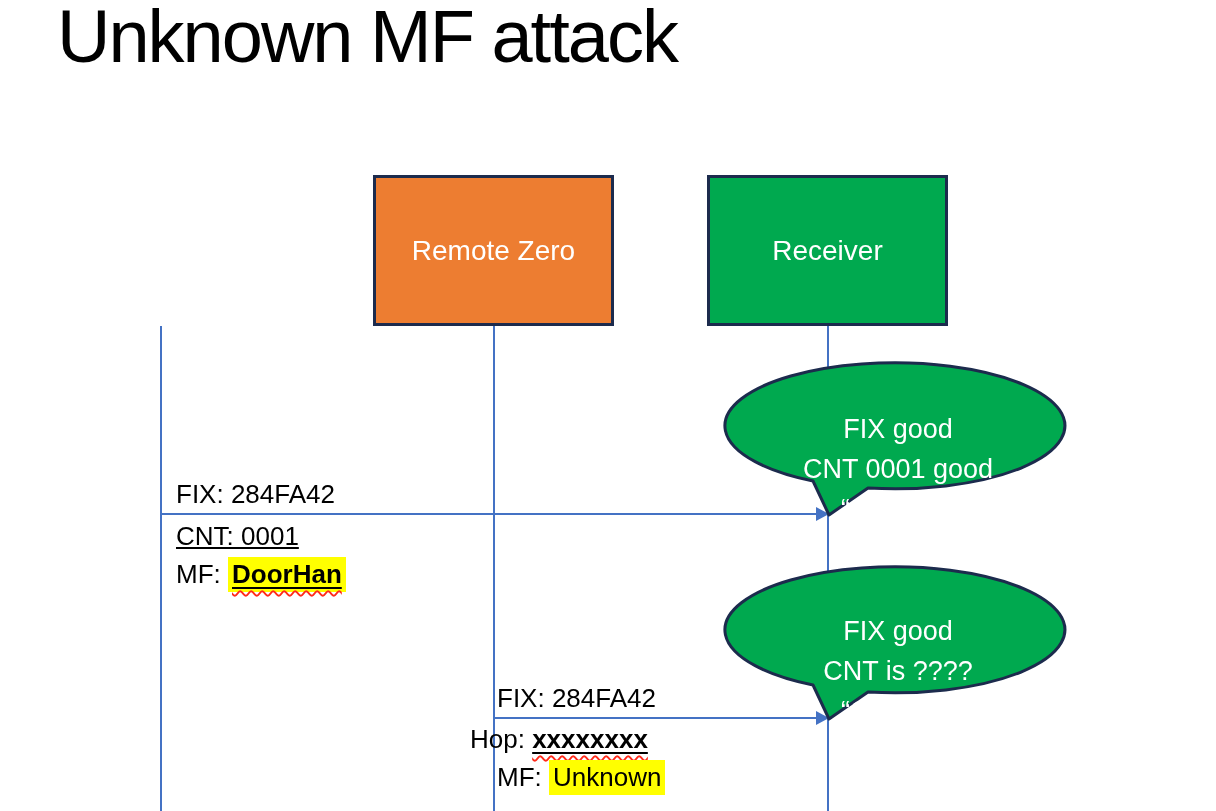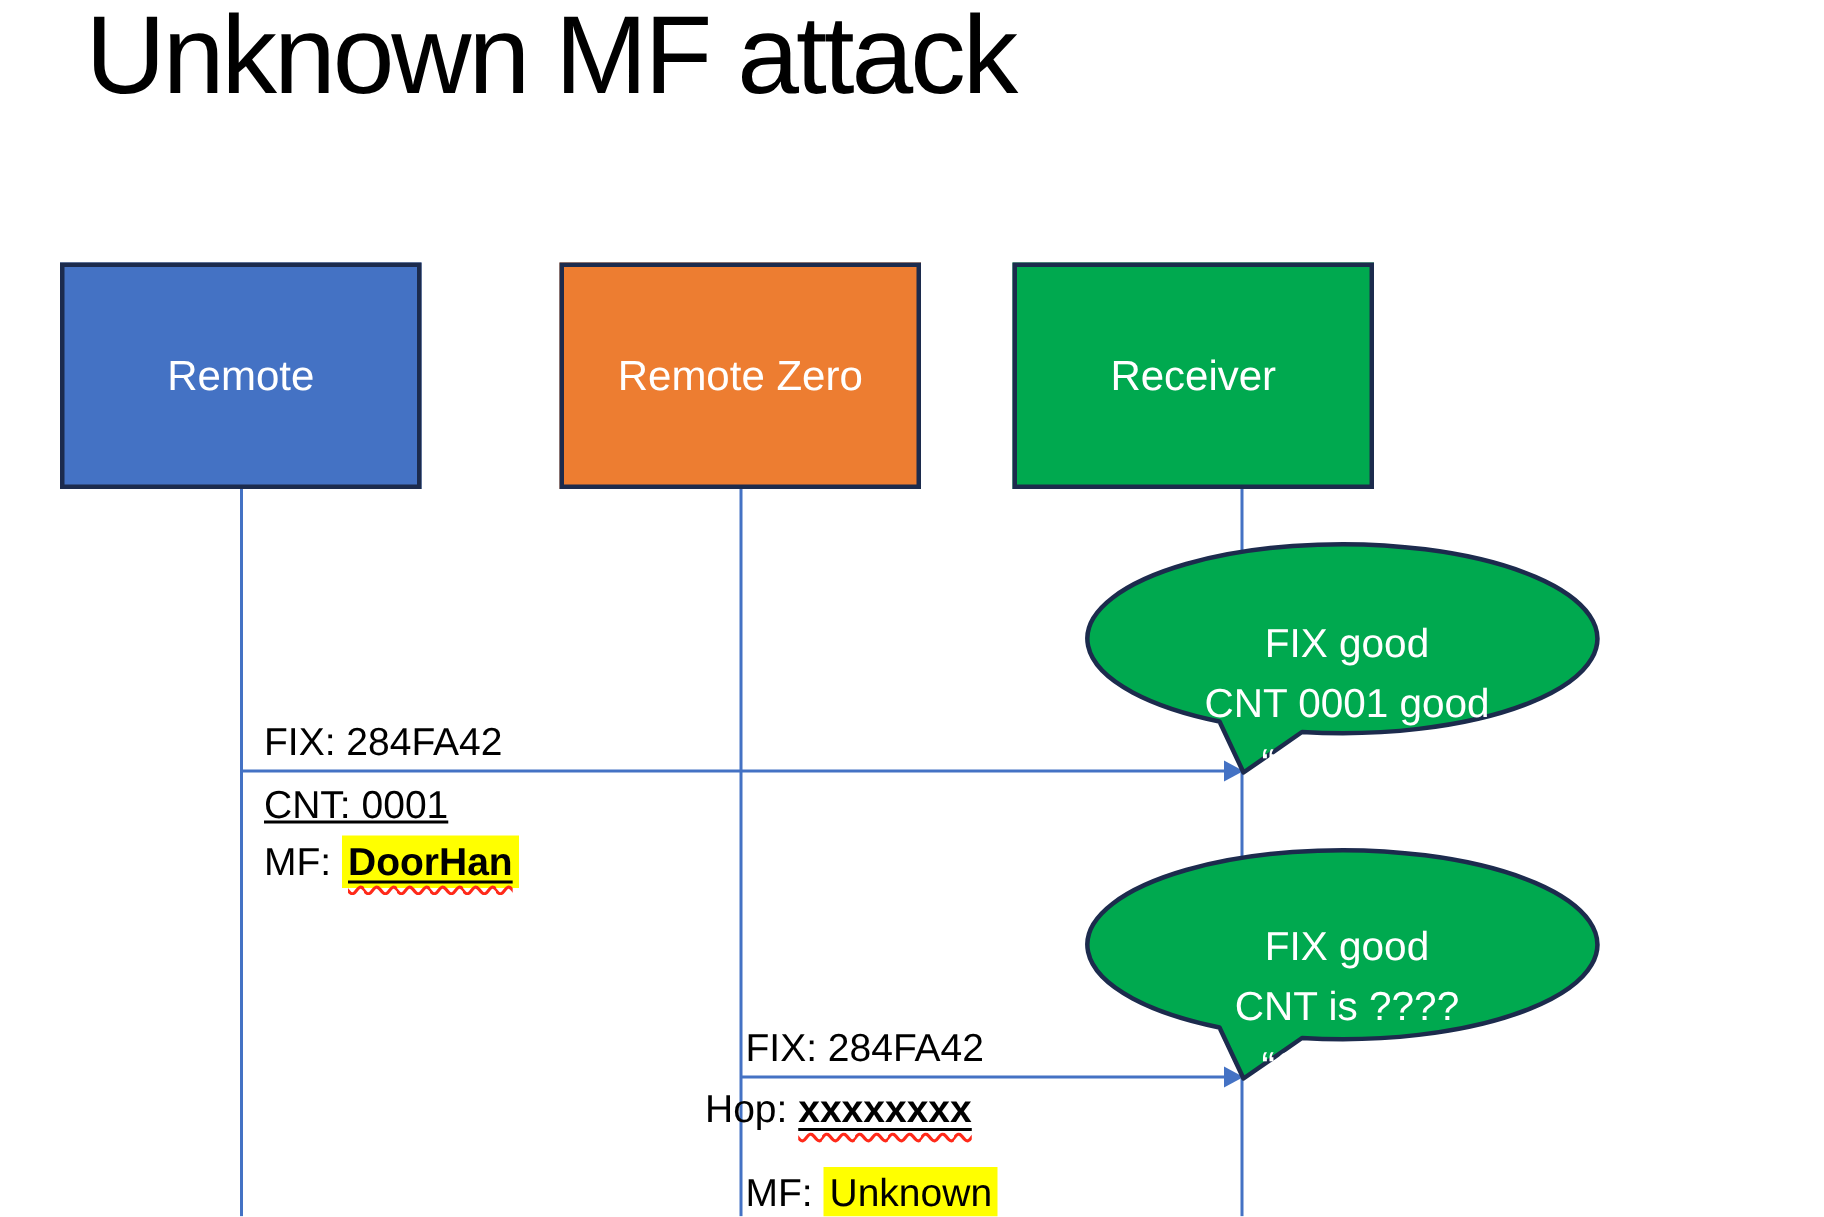--- a/index.html
+++ b/index.html
@@ -17,21 +17,21 @@
   }
   .actor-box{
     position:absolute;top:175px;width:241px;height:151px;
     border:3px solid var(--box-border,#1C2B4D);
     box-sizing:border-box;
     display:flex;align-items:center;justify-content:center;
     color:var(--text-on-fill,#fff);font-size:28px;
   }
   .box-remote{left:40px;background:var(--remote-fill,#4472C4);}
   .box-flipper{left:373px;background:var(--flipper-fill,#ED7D31);}
-  .box-receiver{left:675px;background:var(--receiver-fill,#00A94F);}
+  .box-receiver{left:707px;background:var(--receiver-fill,#00A94F);}
 
   .lifeline{position:absolute;top:326px;width:2px;height:485px;background:var(--line,#4472C4);}
   .ll-remote{left:160px;}
   .ll-flipper{left:493px;}
   .ll-receiver{left:827px;}
 
   .msg-line{position:absolute;height:2px;background:var(--line,#4472C4);}
   .msg1-line{left:161px;top:513px;width:656px;}
   .msg2-line{left:494px;top:717px;width:323px;}
   .arrowhead{
@@ -41,21 +41,21 @@
   }
   .ah1{left:816px;top:507px;}
   .ah2{left:816px;top:711px;}
 
   .label{position:absolute;font-size:26px;color:var(--label-text,#000);white-space:nowrap;}
   .m1l1{left:176px;top:479px;}
   .m1l2{left:176px;top:521px;text-decoration:underline;}
   .m1l3{left:176px;top:559px;}
   .m2l1{left:497px;top:683px;}
   .m2l2{left:470px;top:724px;}
-  .m2l3{left:497px;top:780px;}
+  .m2l3{left:497px;top:762px;}
 
   .hl{background:var(--highlight,#FFFF00);padding:2px 4px 3px 4px;}
   .u{text-decoration-line:underline;text-decoration-thickness:2px;text-underline-offset:4px;font-weight:bold;}
   .sq{
     text-decoration-line:underline;text-decoration-style:wavy;
     text-decoration-color:var(--squiggle,#FF2A1A);
     text-decoration-thickness:2px;text-underline-offset:7px;
   }
 
   .bubble-svg{position:absolute;width:360px;height:166px;overflow:visible;}
@@ -78,23 +78,20 @@
 <body>
 
 <div class="slide">
 
   <h1 class="title">Unknown MF attack</h1>
 
   <div class="lifeline ll-remote"></div>
   <div class="lifeline ll-flipper"></div>
   <div class="lifeline ll-receiver"></div>
 
-  <div class="actor-box box-remote">
-    <span>Remote</span>
-  </div>
   <div class="actor-box box-flipper">
     <span>Remote Zero</span>
   </div>
   <div class="actor-box box-receiver">
     <span>Receiver</span>
   </div>
 
   <div class="msg-line msg1-line"></div>
   <div class="arrowhead ah1"></div>
   <div class="label m1l1">FIX: 284FA42</div>

